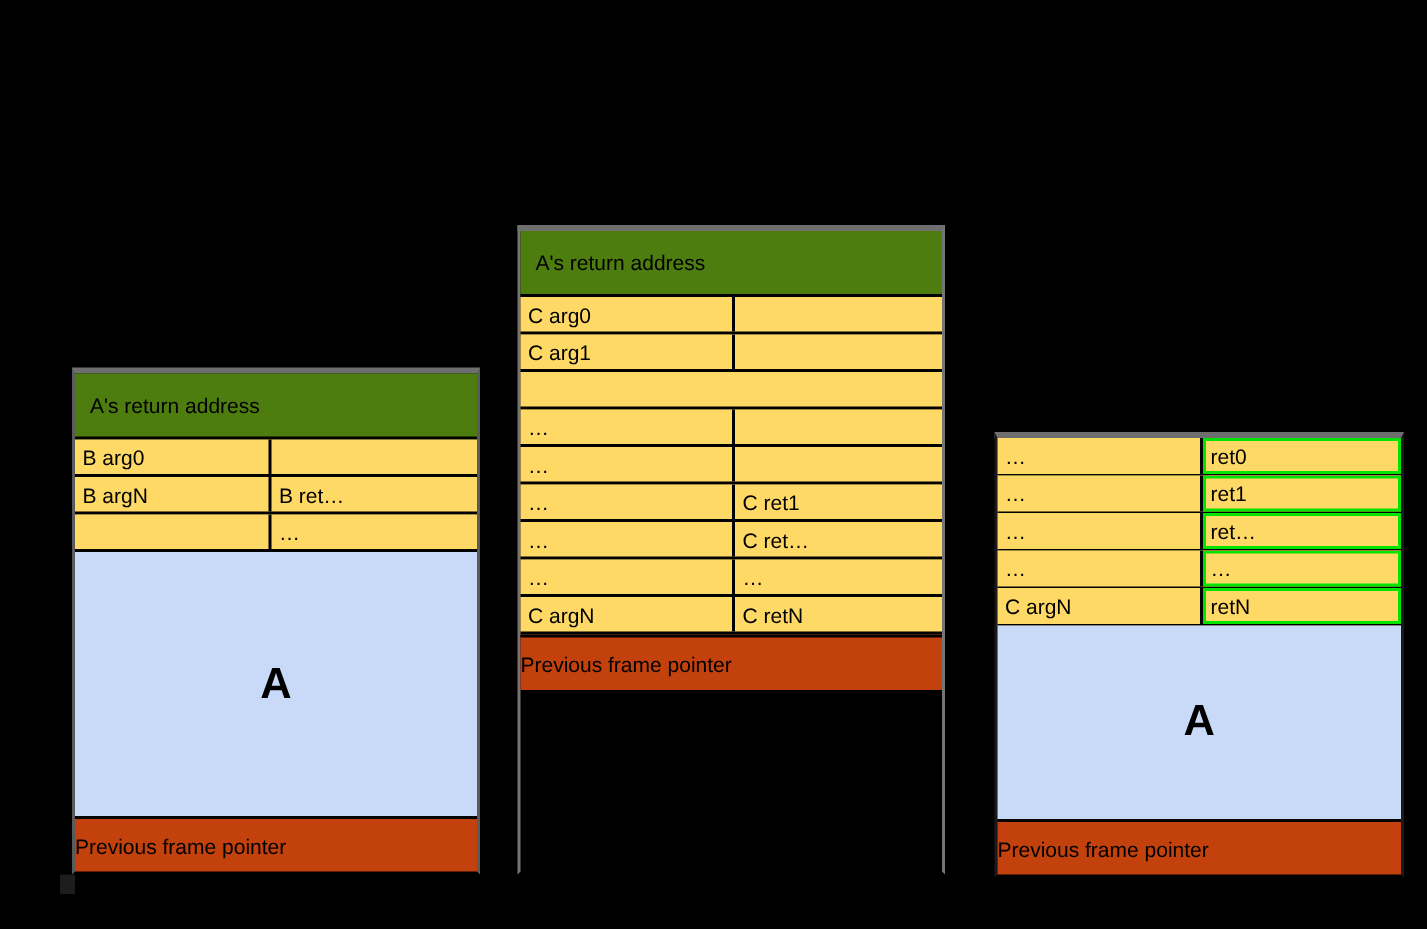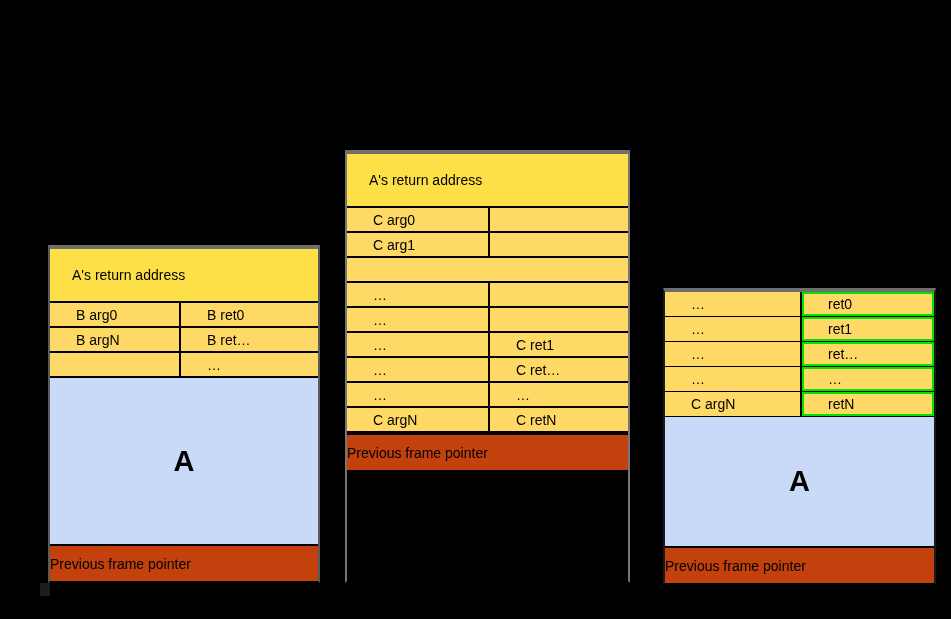--- a/index.html
+++ b/index.html
@@ -21,42 +21,42 @@
     border-left: 2px solid #5a5a5a;
     border-right: 2px solid #5a5a5a;
     border-bottom: 2px solid #000;
     background: #000;
   }
   #stack-left   { left: 48px;  top: 245px; width: 272px; height: 338px; }
   #stack-middle { left: 345px; top: 150px; width: 285px; height: 433px; border-left-color:#757575; border-right-color:#757575; }
   #stack-right  { left: 663px; top: 288px; width: 273px; height: 297px; border-left-color:#1a1a1a; border-right-color:#1a1a1a; }
 
   .header {
-    height: 54px;
+    height: 44px;
     box-sizing: border-box;
-    background: #fde047;
+    background: #4d7c0f;
     border-bottom: 2px solid #000;
     display: flex;
     align-items: center;
-    padding-left: 22px;
+    padding-left: 10px;
     font-size: 14px;
     flex: 0 0 auto;
   }
   .row {
     display: flex;
     height: 25px;
     box-sizing: border-box;
     background: #ffd966;
     border-bottom: 2px solid #000;
     flex: 0 0 auto;
   }
   .cell {
     display: flex;
     align-items: center;
-    padding-left: 26px;
+    padding-left: 5px;
     font-size: 14px;
     box-sizing: border-box;
     overflow: hidden;
     white-space: nowrap;
   }
   .cell.left { border-right: 2px solid #000; }
   #stack-left   .cell.left { width: 131px; }
   #stack-middle .cell.left { width: 143px; }
   #stack-right  .cell.left { width: 137px; }
   .cell.right { flex: 1; }
@@ -93,21 +93,20 @@
 </style>
 </head>
 <body>
 
 <div class="canvas">
 
   <div class="stack" id="stack-left">
     <div class="header">A's return address</div>
     <div class="row">
       <div class="cell left">B arg0</div>
-      <div class="cell right">B ret0</div>
     </div>
     <div class="row">
       <div class="cell left">B argN</div>
       <div class="cell right">B ret…</div>
     </div>
     <div class="row">
       <div class="cell left"></div>
       <div class="cell right">…</div>
     </div>
     <div class="body">A</div>

